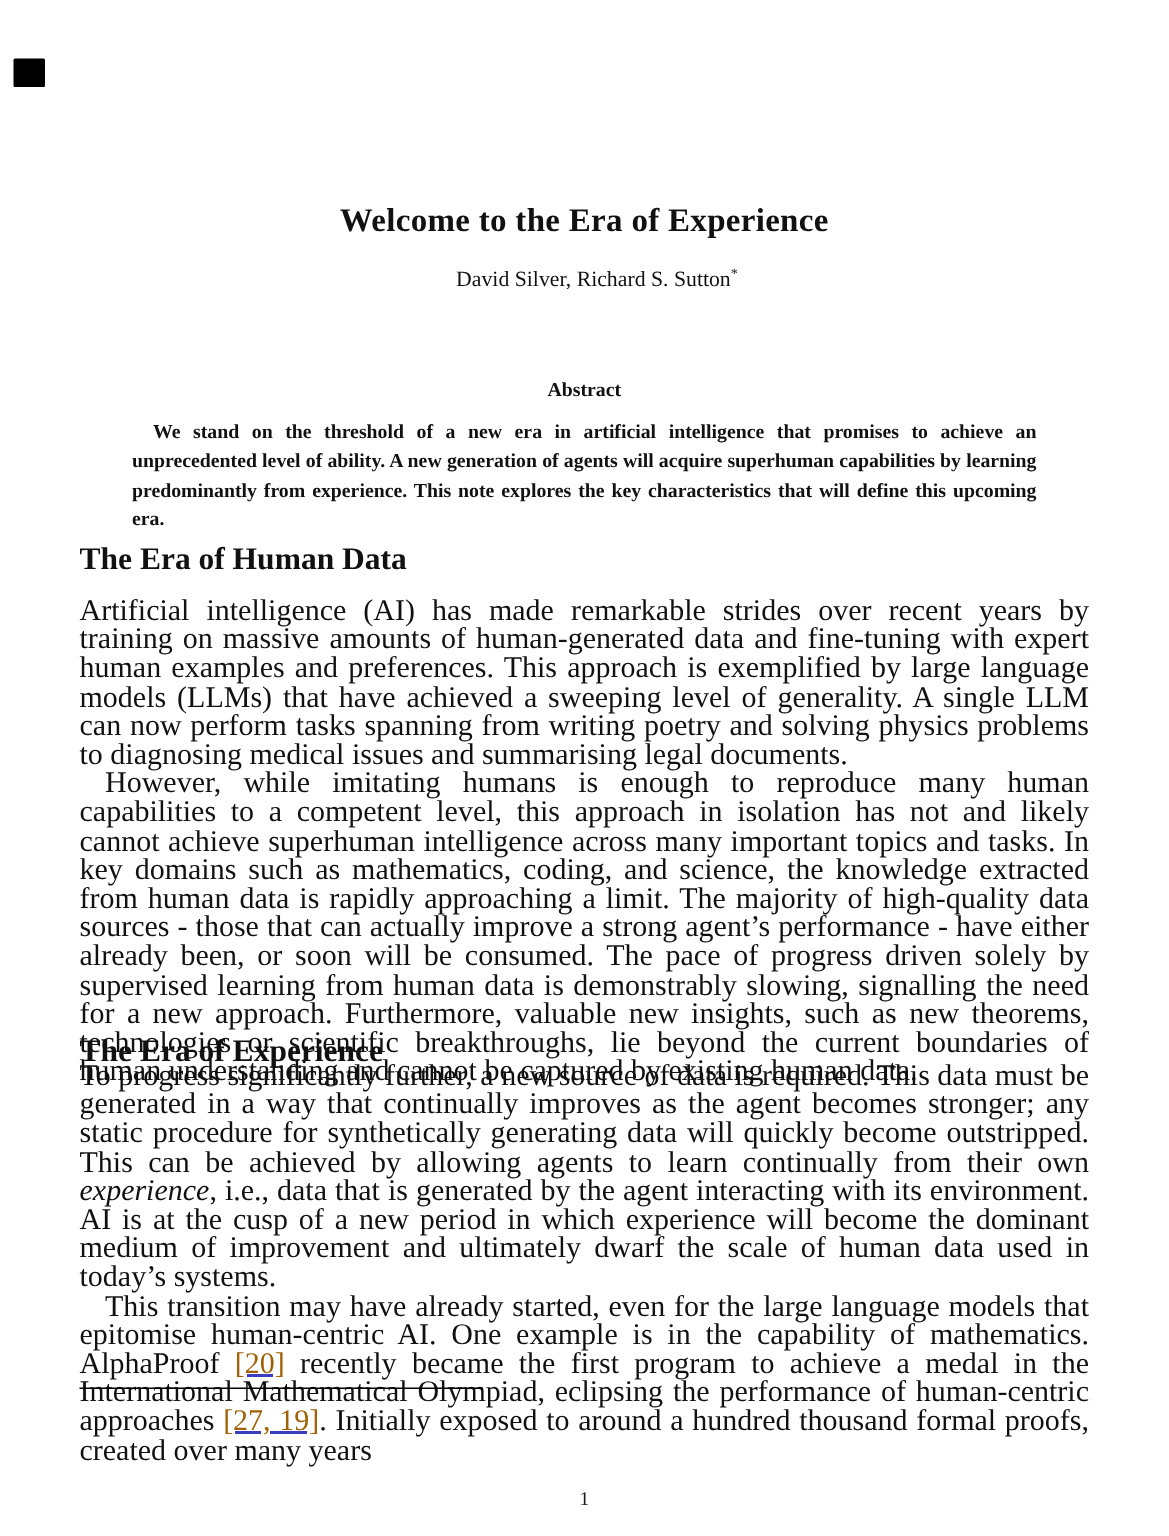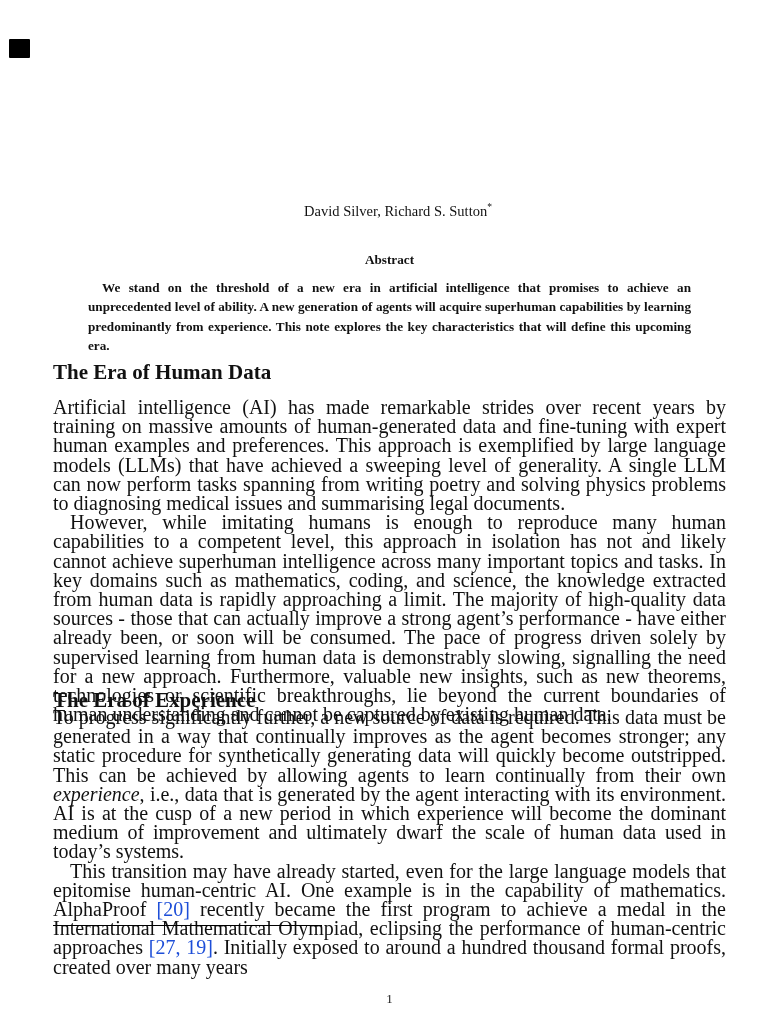--- a/index.html
+++ b/index.html
@@ -17,21 +17,21 @@
 
   .cursor-mark {
     left: 9px; top: 39px; width: 21px; height: 19px;
     background: #000000; border-radius: 1px;
   }
 
   .doc-title {
     top: 134px;
     font-size: 22px; font-weight: bold; letter-spacing: 0.2px;
   }
-  .authors-line { top: 202px; font-size: 14.5px; margin-left: 17px; }
+  .authors-line { top: 178px; font-size: 14.5px; margin-left: 17px; }
   .authors-line sup { font-size: 9.5px; }
 
   .abstract-heading { top: 252px; font-size: 13.2px; font-weight: bold; }
   .abstract-body {
     top: 278px; left: 88px; width: 603px;
     font-size: 13.2px; line-height: 19.4px;
     text-align: justify; text-indent: 14px; font-weight: bold;
   }
 
   .section-heading {
@@ -44,21 +44,21 @@
     left: 53px; width: 673px;
     font-size: 20px; line-height: 19.2px;
     text-align: justify;
   }
   .sec1 { top: 398px; }
   .sec2 { top: 708px; }
   .body-block p { margin: 0; padding: 0; }
   .body-block p.indented { text-indent: 17px; }
 
   .cite {
-    color: #1d4ed8; 
+    color: #a16207; text-decoration: underline;
     text-decoration-color: #3c3cbe; cursor: pointer;
   }
 
   .footnote-rule {
     top: 925px; left: 53px; width: 269px; height: 1px;
     background: #000000;
   }
   .footnote-text {
     top: 930px; left: 53px; width: 673px;
     font-size: 11px; line-height: 14px; text-indent: 10px;
@@ -67,20 +67,23 @@
 
   .page-number { top: 991px; font-size: 13px; color: #1a1a1a; }
 </style>
 </head>
 <body>
 
 <div id="page">
 
   <div class="abs cursor-mark"></div>
 
+  <div class="abs center doc-title">
+    <span>Welcome to the Era of Experience</span>
+  </div>
 
   <div class="abs center authors-line">
     <span>David Silver, Richard S. Sutton</span><sup>*</sup>
   </div>
 
   <div class="abs center abstract-heading">
     <span>Abstract</span>
   </div>
 
   <div class="abs abstract-body">

